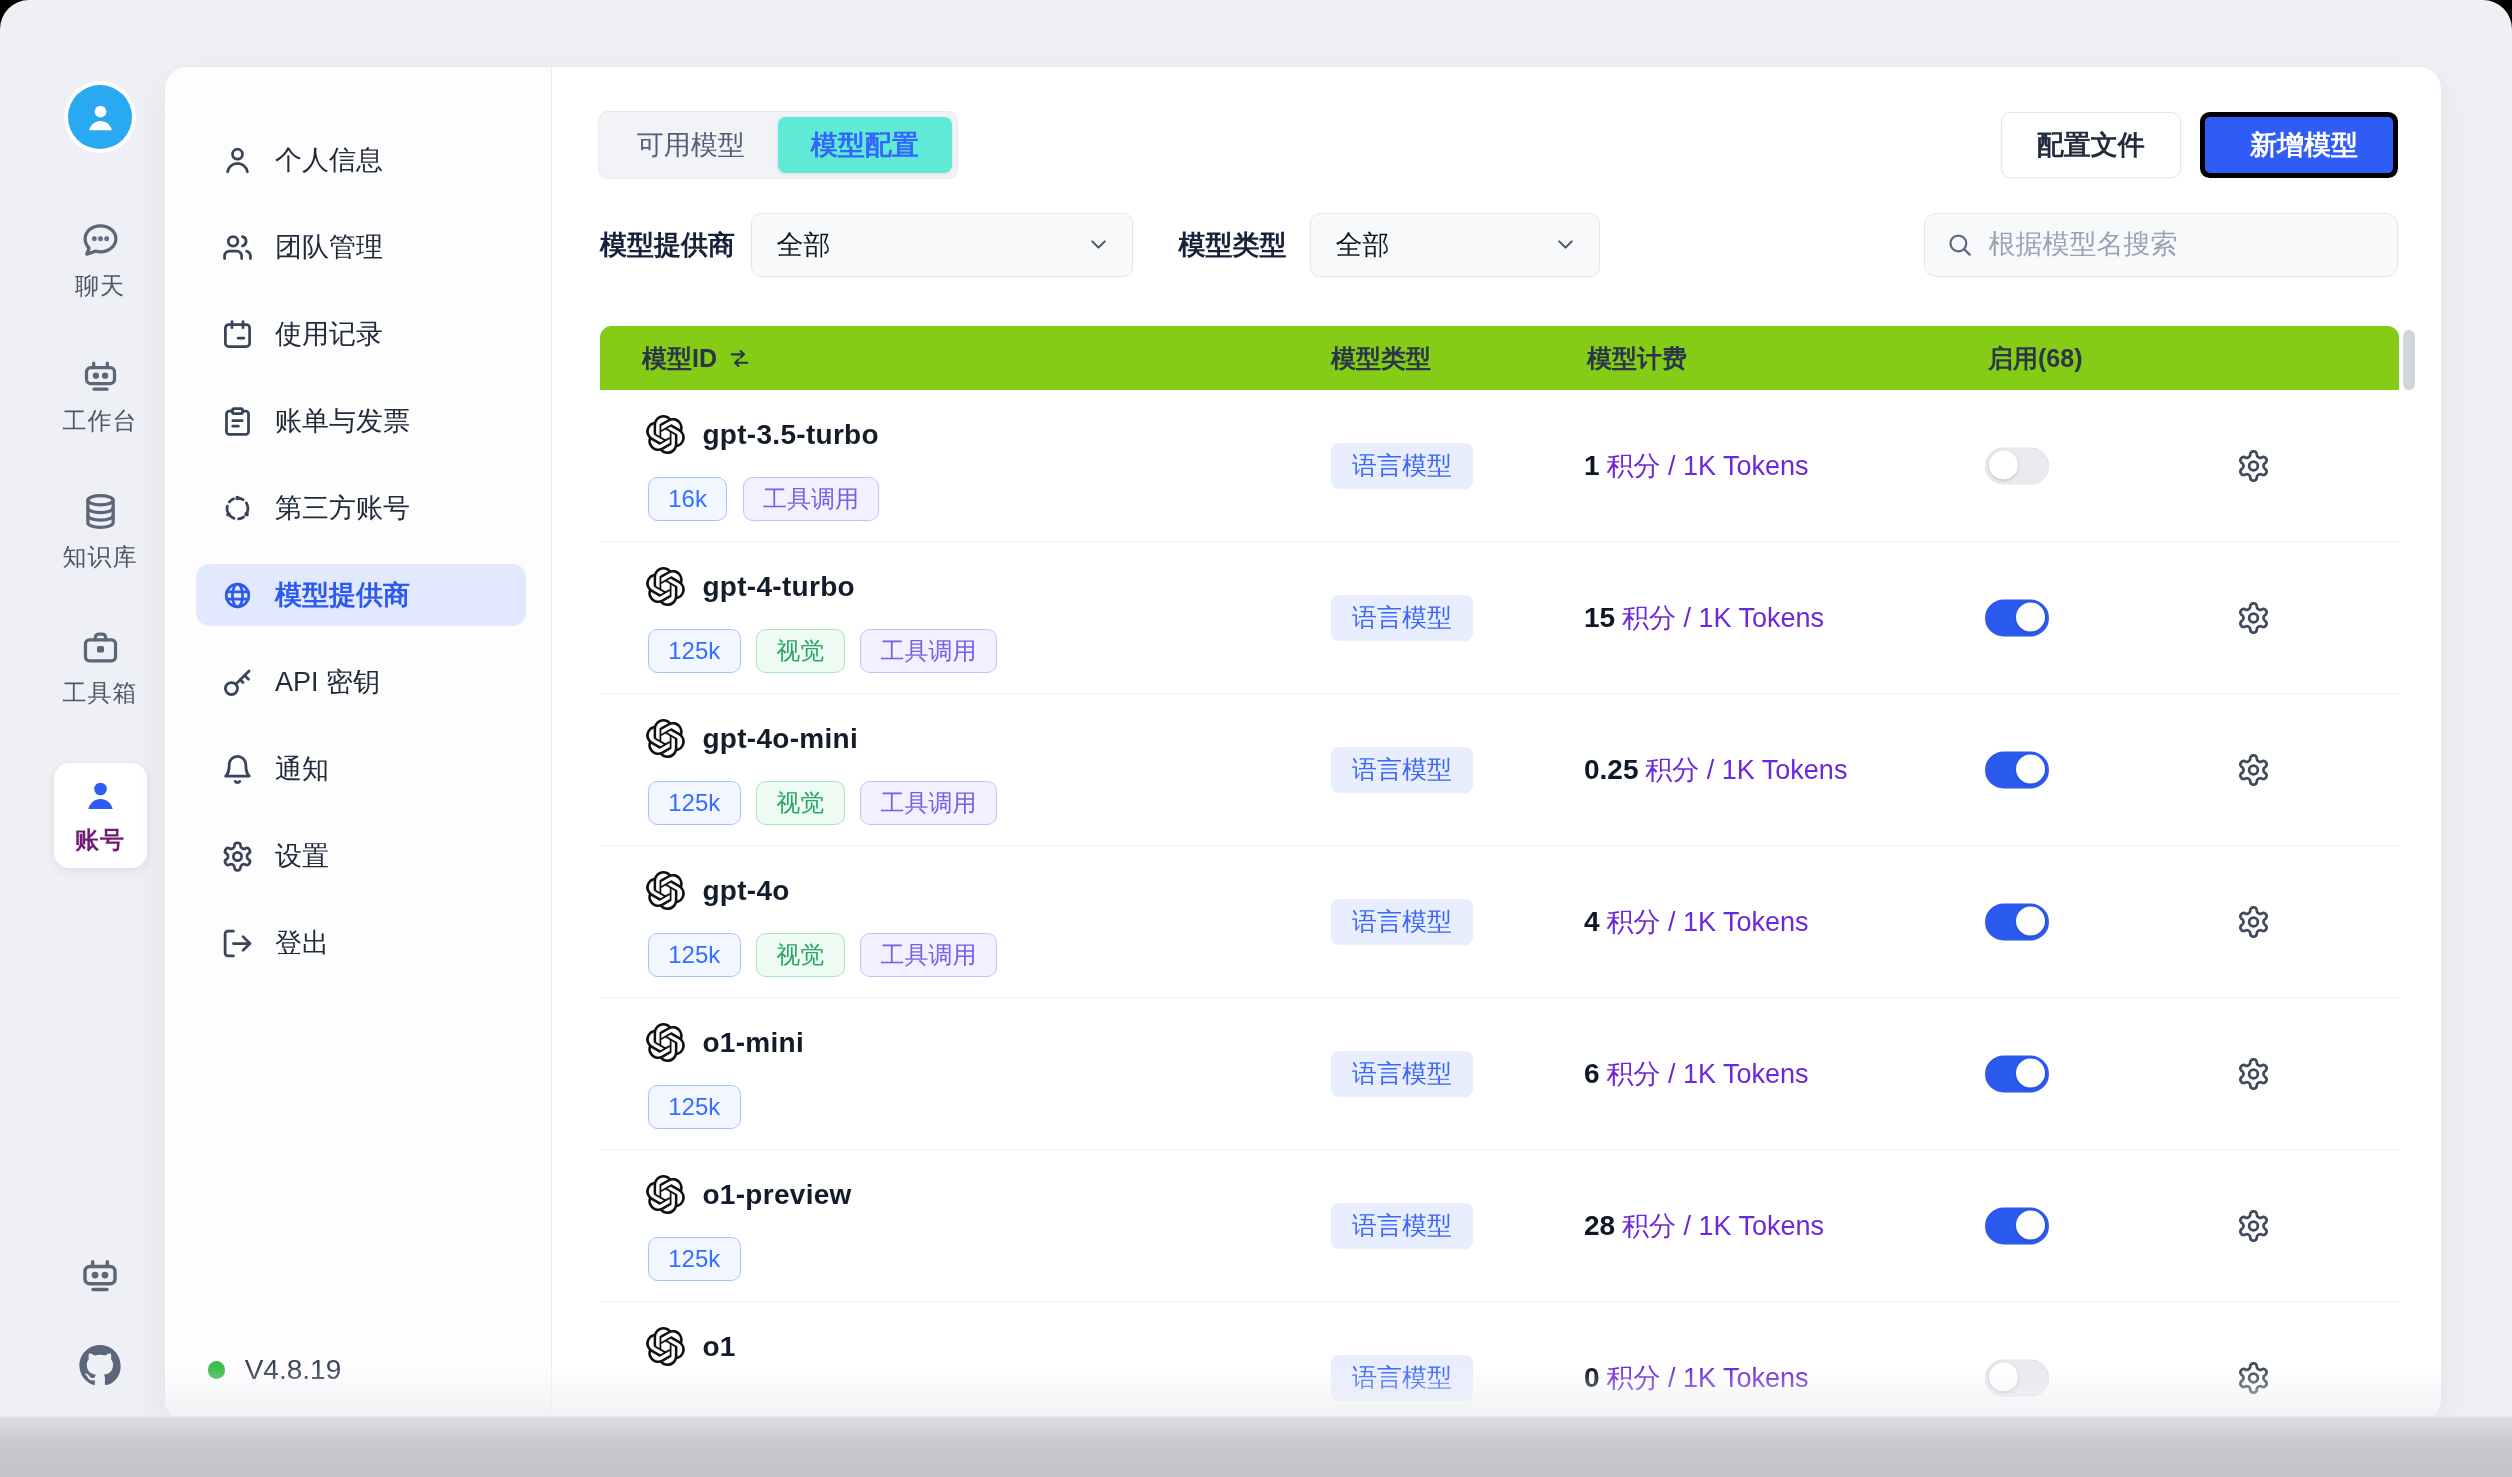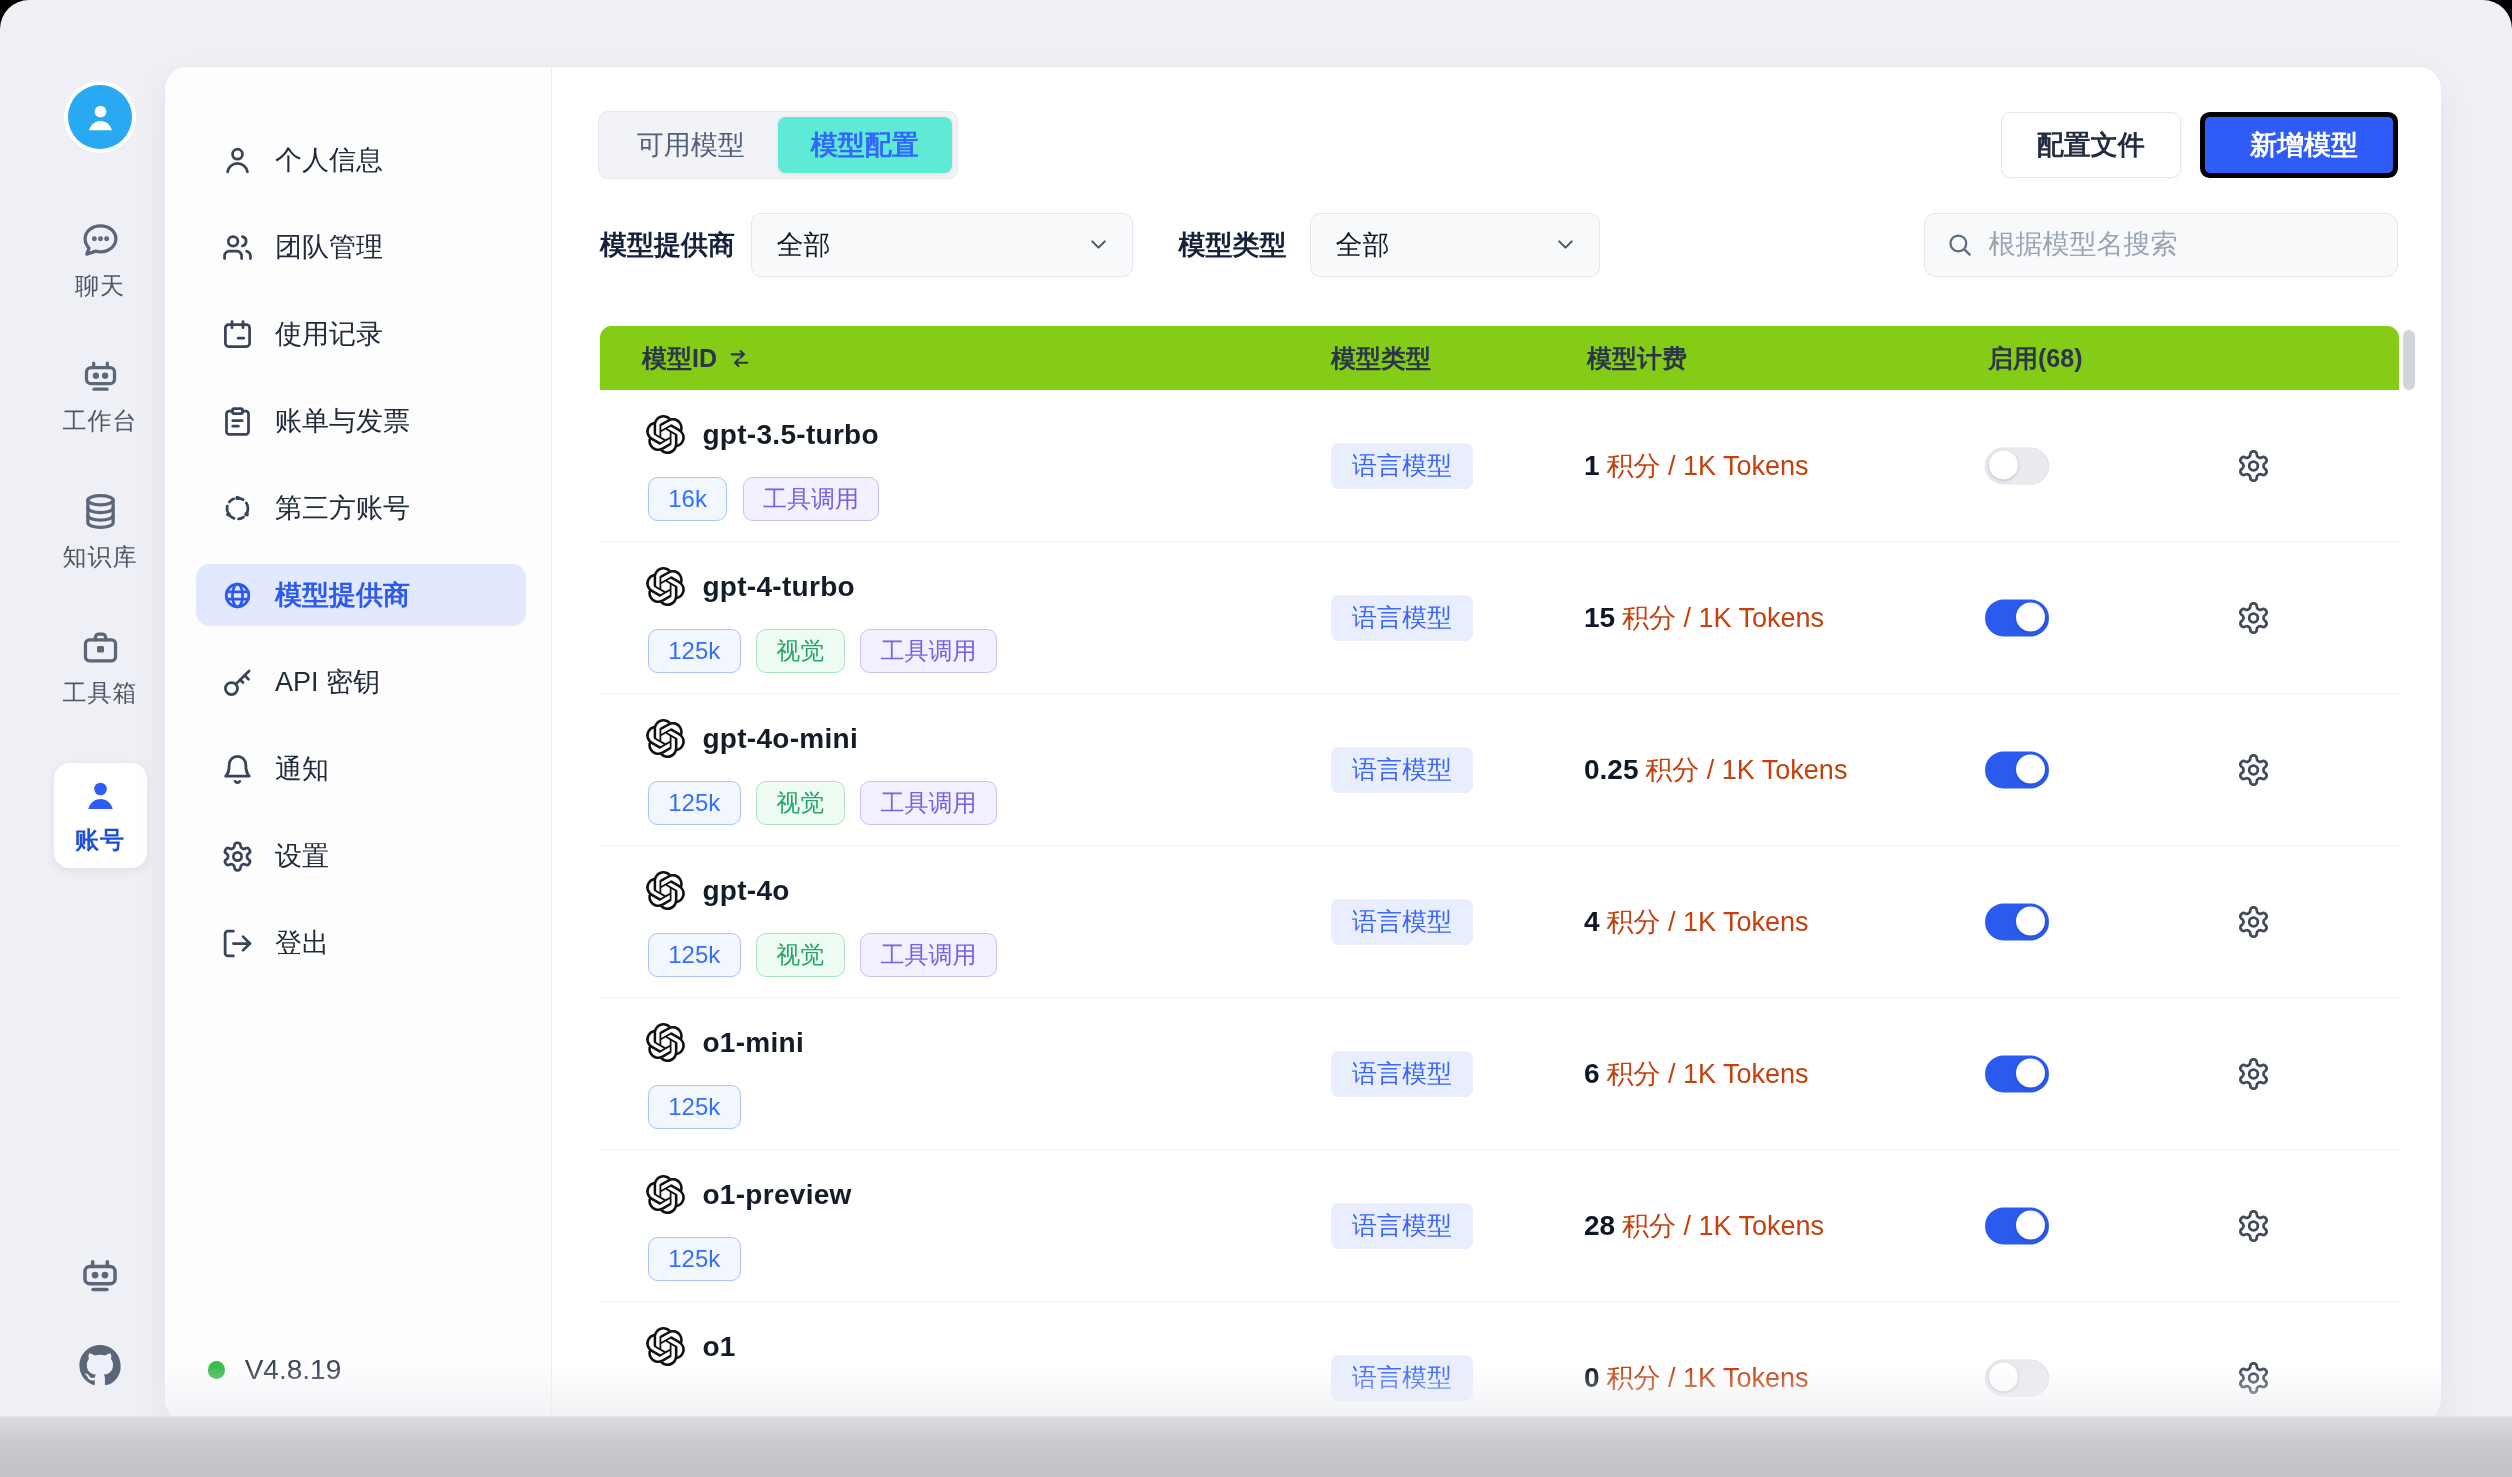--- a/index.html
+++ b/index.html
@@ -16,21 +16,21 @@
   .rail-avatar { position:absolute; top:85px; left:50%; transform:translateX(-50%);
     width:64px; height:64px; border-radius:50%; background:#29A9F1; box-shadow:0 0 0 3.9px #fff;
     display:flex; align-items:center; justify-content:center; color:#fff; cursor:pointer; }
   .rail-nav { position:absolute; top:220px; left:0; width:100%;
     display:flex; flex-direction:column; align-items:center; gap:54px; }
   .rail-item { width:93px; display:flex; flex-direction:column; align-items:center; gap:8.7px;
     color:#5B6679; cursor:pointer; }
   .rail-item .r-label { font-size:24px; color:#4C5768; letter-spacing:1px; white-space:nowrap; }
   .rail-item.active { background:#fff; border-radius:15.5px; padding:13.5px 0 11.6px;
     box-shadow:0 2.9px 9.7px rgba(30,40,60,.08); color:#2F5BF6; }
-  .rail-item.active .r-label { color:#1d4ed8; font-weight:600; }
+  .rail-item.active .r-label { color:#701a75; font-weight:600; }
   .rail-bottom-robot { position:absolute; bottom:180px; left:50%; transform:translateX(-50%);
     color:#5B6679; cursor:pointer; }
   .rail-bottom-github { position:absolute; bottom:91px; left:50%; transform:translateX(-50%);
     color:#5B6679; cursor:pointer; }
 
   
   .card { position:absolute; left:164px; top:66px; width:2278px; height:1356px; background:#fff;
     border:1px solid #E7E9EF; border-radius:23px; box-shadow:0 13.5px 39px rgba(20,30,50,.06);
     overflow:hidden; z-index:20; }
   .card-fade { position:absolute; left:0; right:0; bottom:0; height:54px; z-index:6; pointer-events:none;
@@ -107,21 +107,21 @@
     font-size:24px; border:1.5px solid transparent; white-space:nowrap; }
   .tag-blue   { color:#3370FF; background:#F1F6FF; border-color:#A6C3FF; }
   .tag-green  { color:#26A564; background:#EEFBF2; border-color:#A8E3BE; }
   .tag-purple { color:#7661E6; background:#F3F0FF; border-color:#C9BFF7; }
   .type-badge { position:absolute; left:731px; top:50%; transform:translateY(-50%);
     height:46px; display:flex; align-items:center; padding:0 21px; border-radius:7.7px;
     background:#E9EEFE; color:#3D68F5; font-size:25px; font-weight:500; white-space:nowrap; }
   .billing { position:absolute; left:984px; top:50%; transform:translateY(-50%);
     display:flex; align-items:baseline; white-space:nowrap; }
   .price { font-size:28px; font-weight:700; color:#0E1726; }
-  .unit { font-size:27px; color:#c2410c; margin-left:6.8px; }
+  .unit { font-size:27px; color:#6d28d9; margin-left:6.8px; }
   .toggle { position:absolute; left:1385px; top:50%; transform:translateY(-50%);
     width:64px; height:37px; border-radius:18.4px; border:none; cursor:pointer; }
   .toggle .knob { position:absolute; top:3.9px; width:29px; height:29px; border-radius:50%;
     background:#fff; box-shadow:0 1px 2.9px rgba(20,30,50,.25); }
   .toggle.on  { background:#2B5AEF; }
   .toggle.on .knob { right:3.9px; }
   .toggle.off { background:#E9EBF0; box-shadow:inset 0 0 0 1px #E0E3E9; }
   .toggle.off .knob { left:3.9px; }
   .gear-btn { position:absolute; left:1636px; top:50%; transform:translateY(-50%);
     background:none; border:none; color:#3F4A5C; cursor:pointer; display:flex; }

